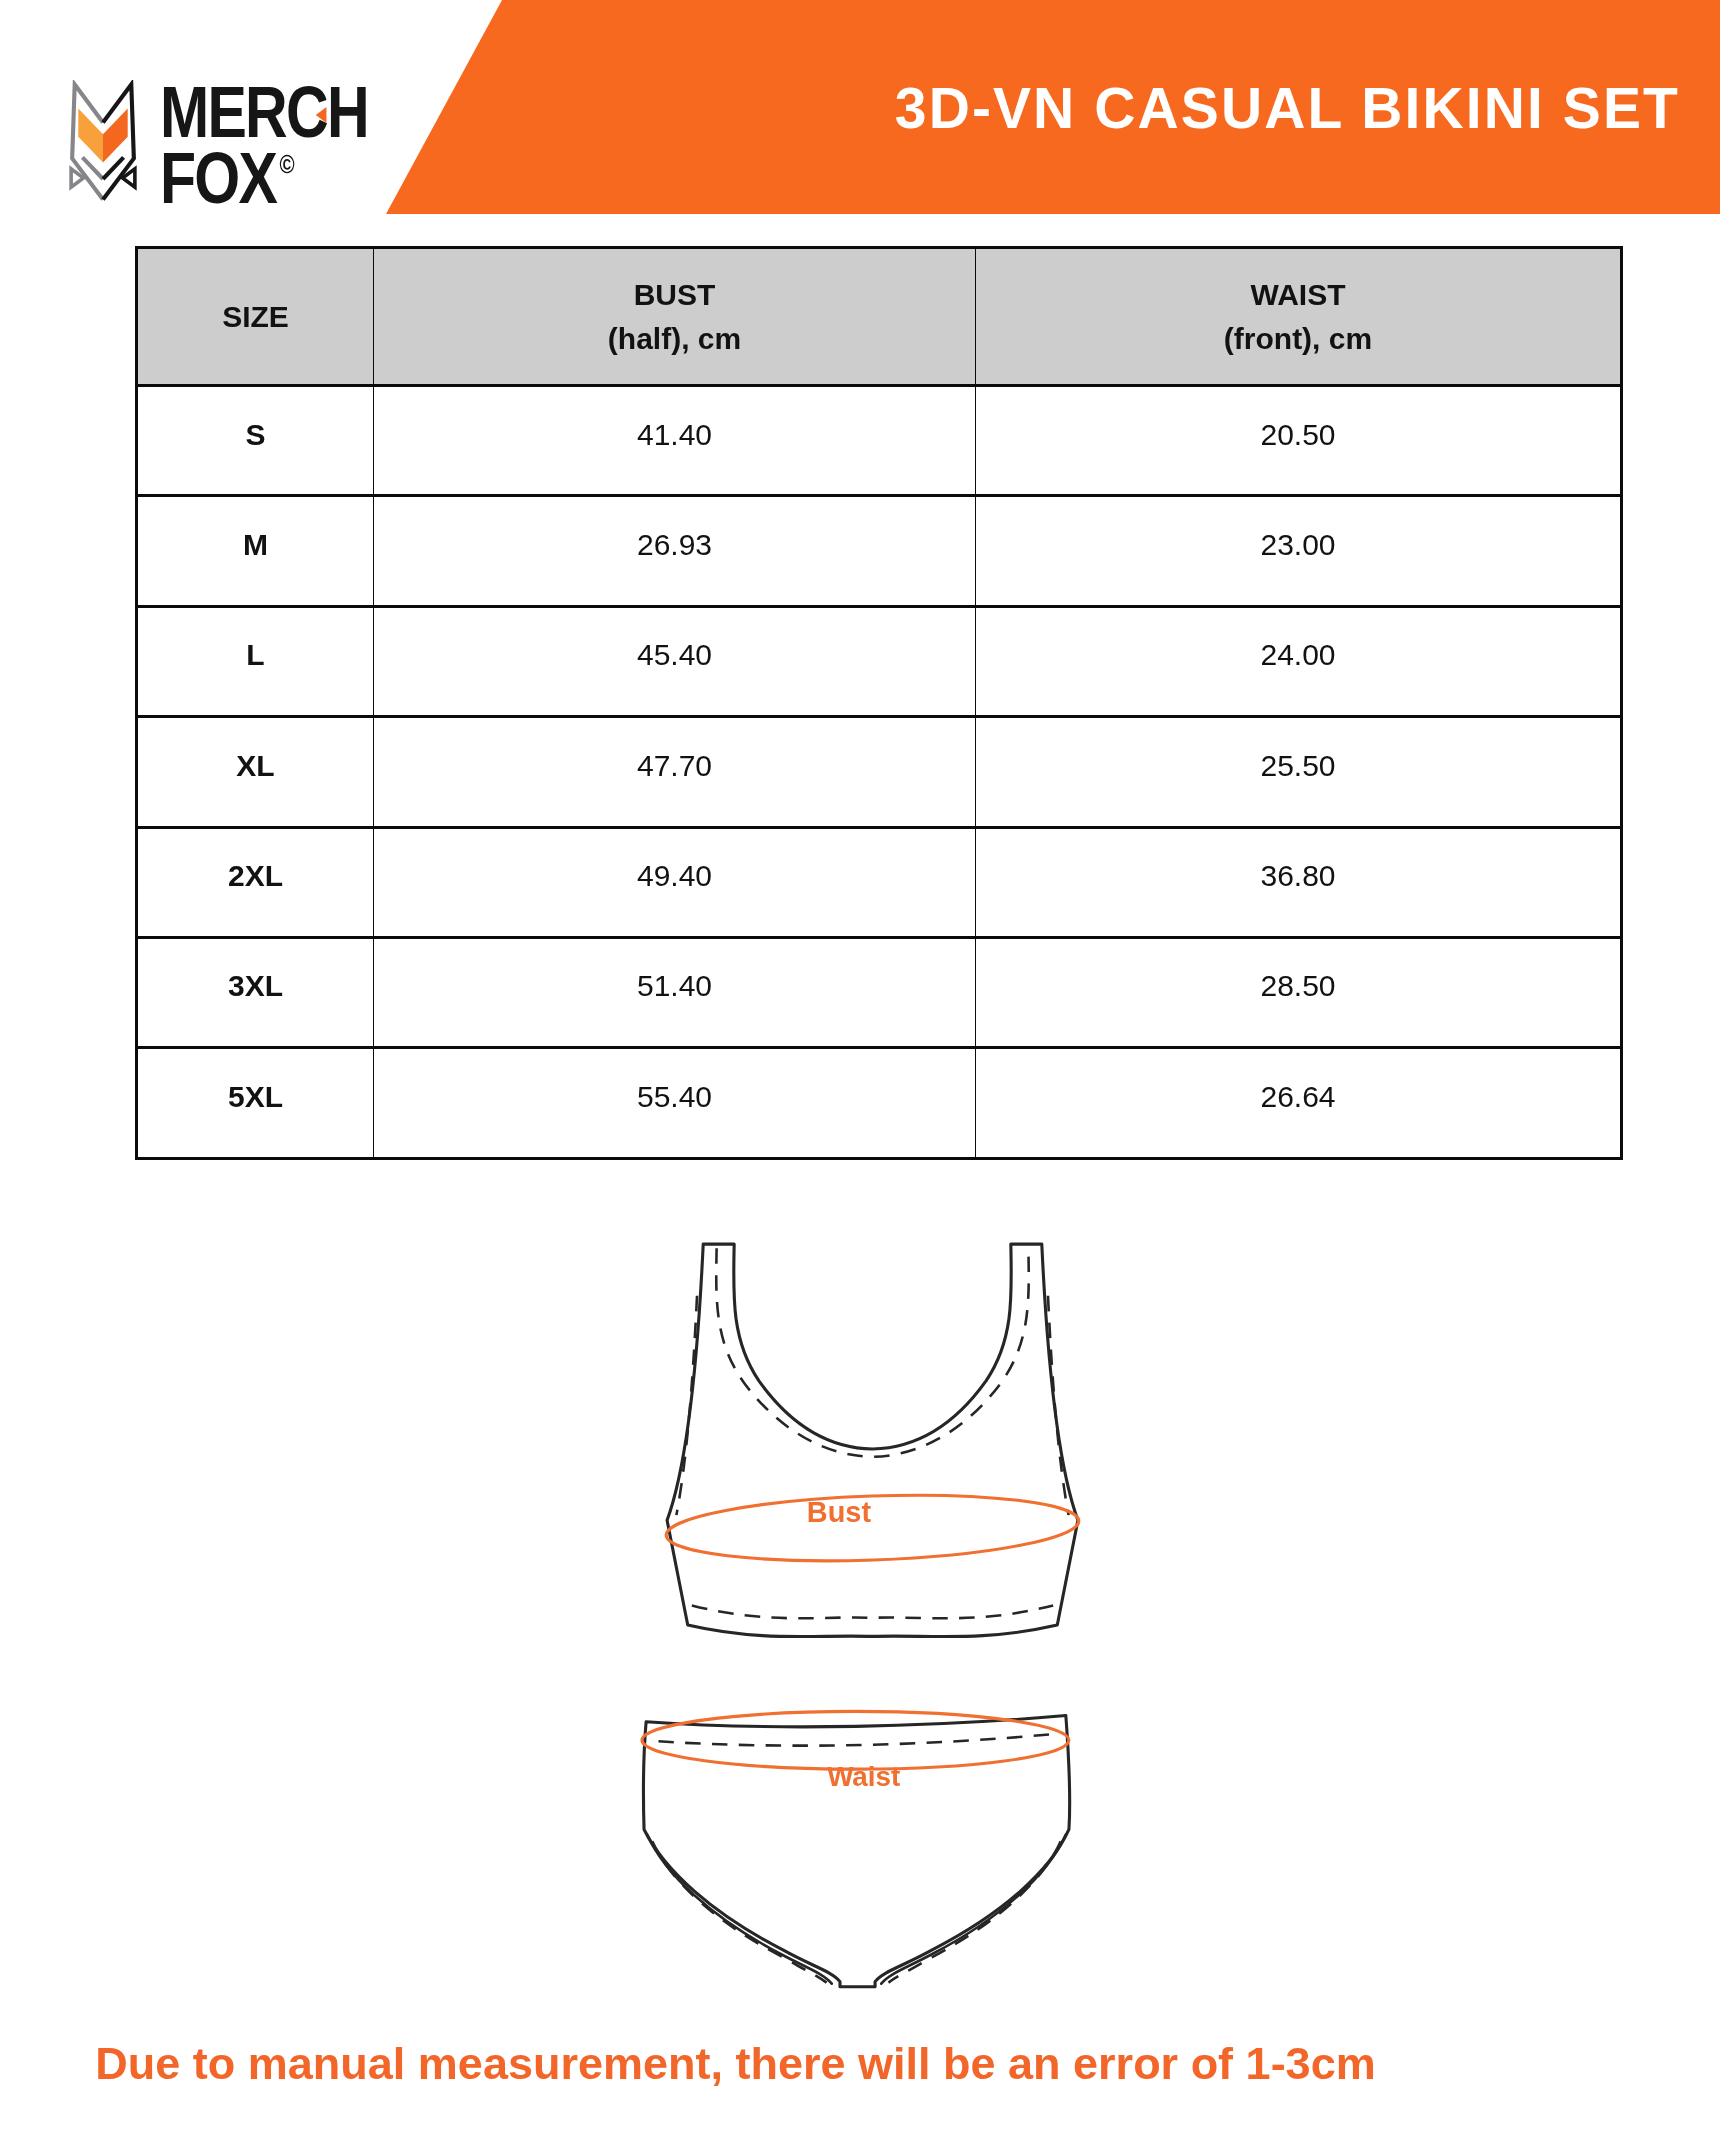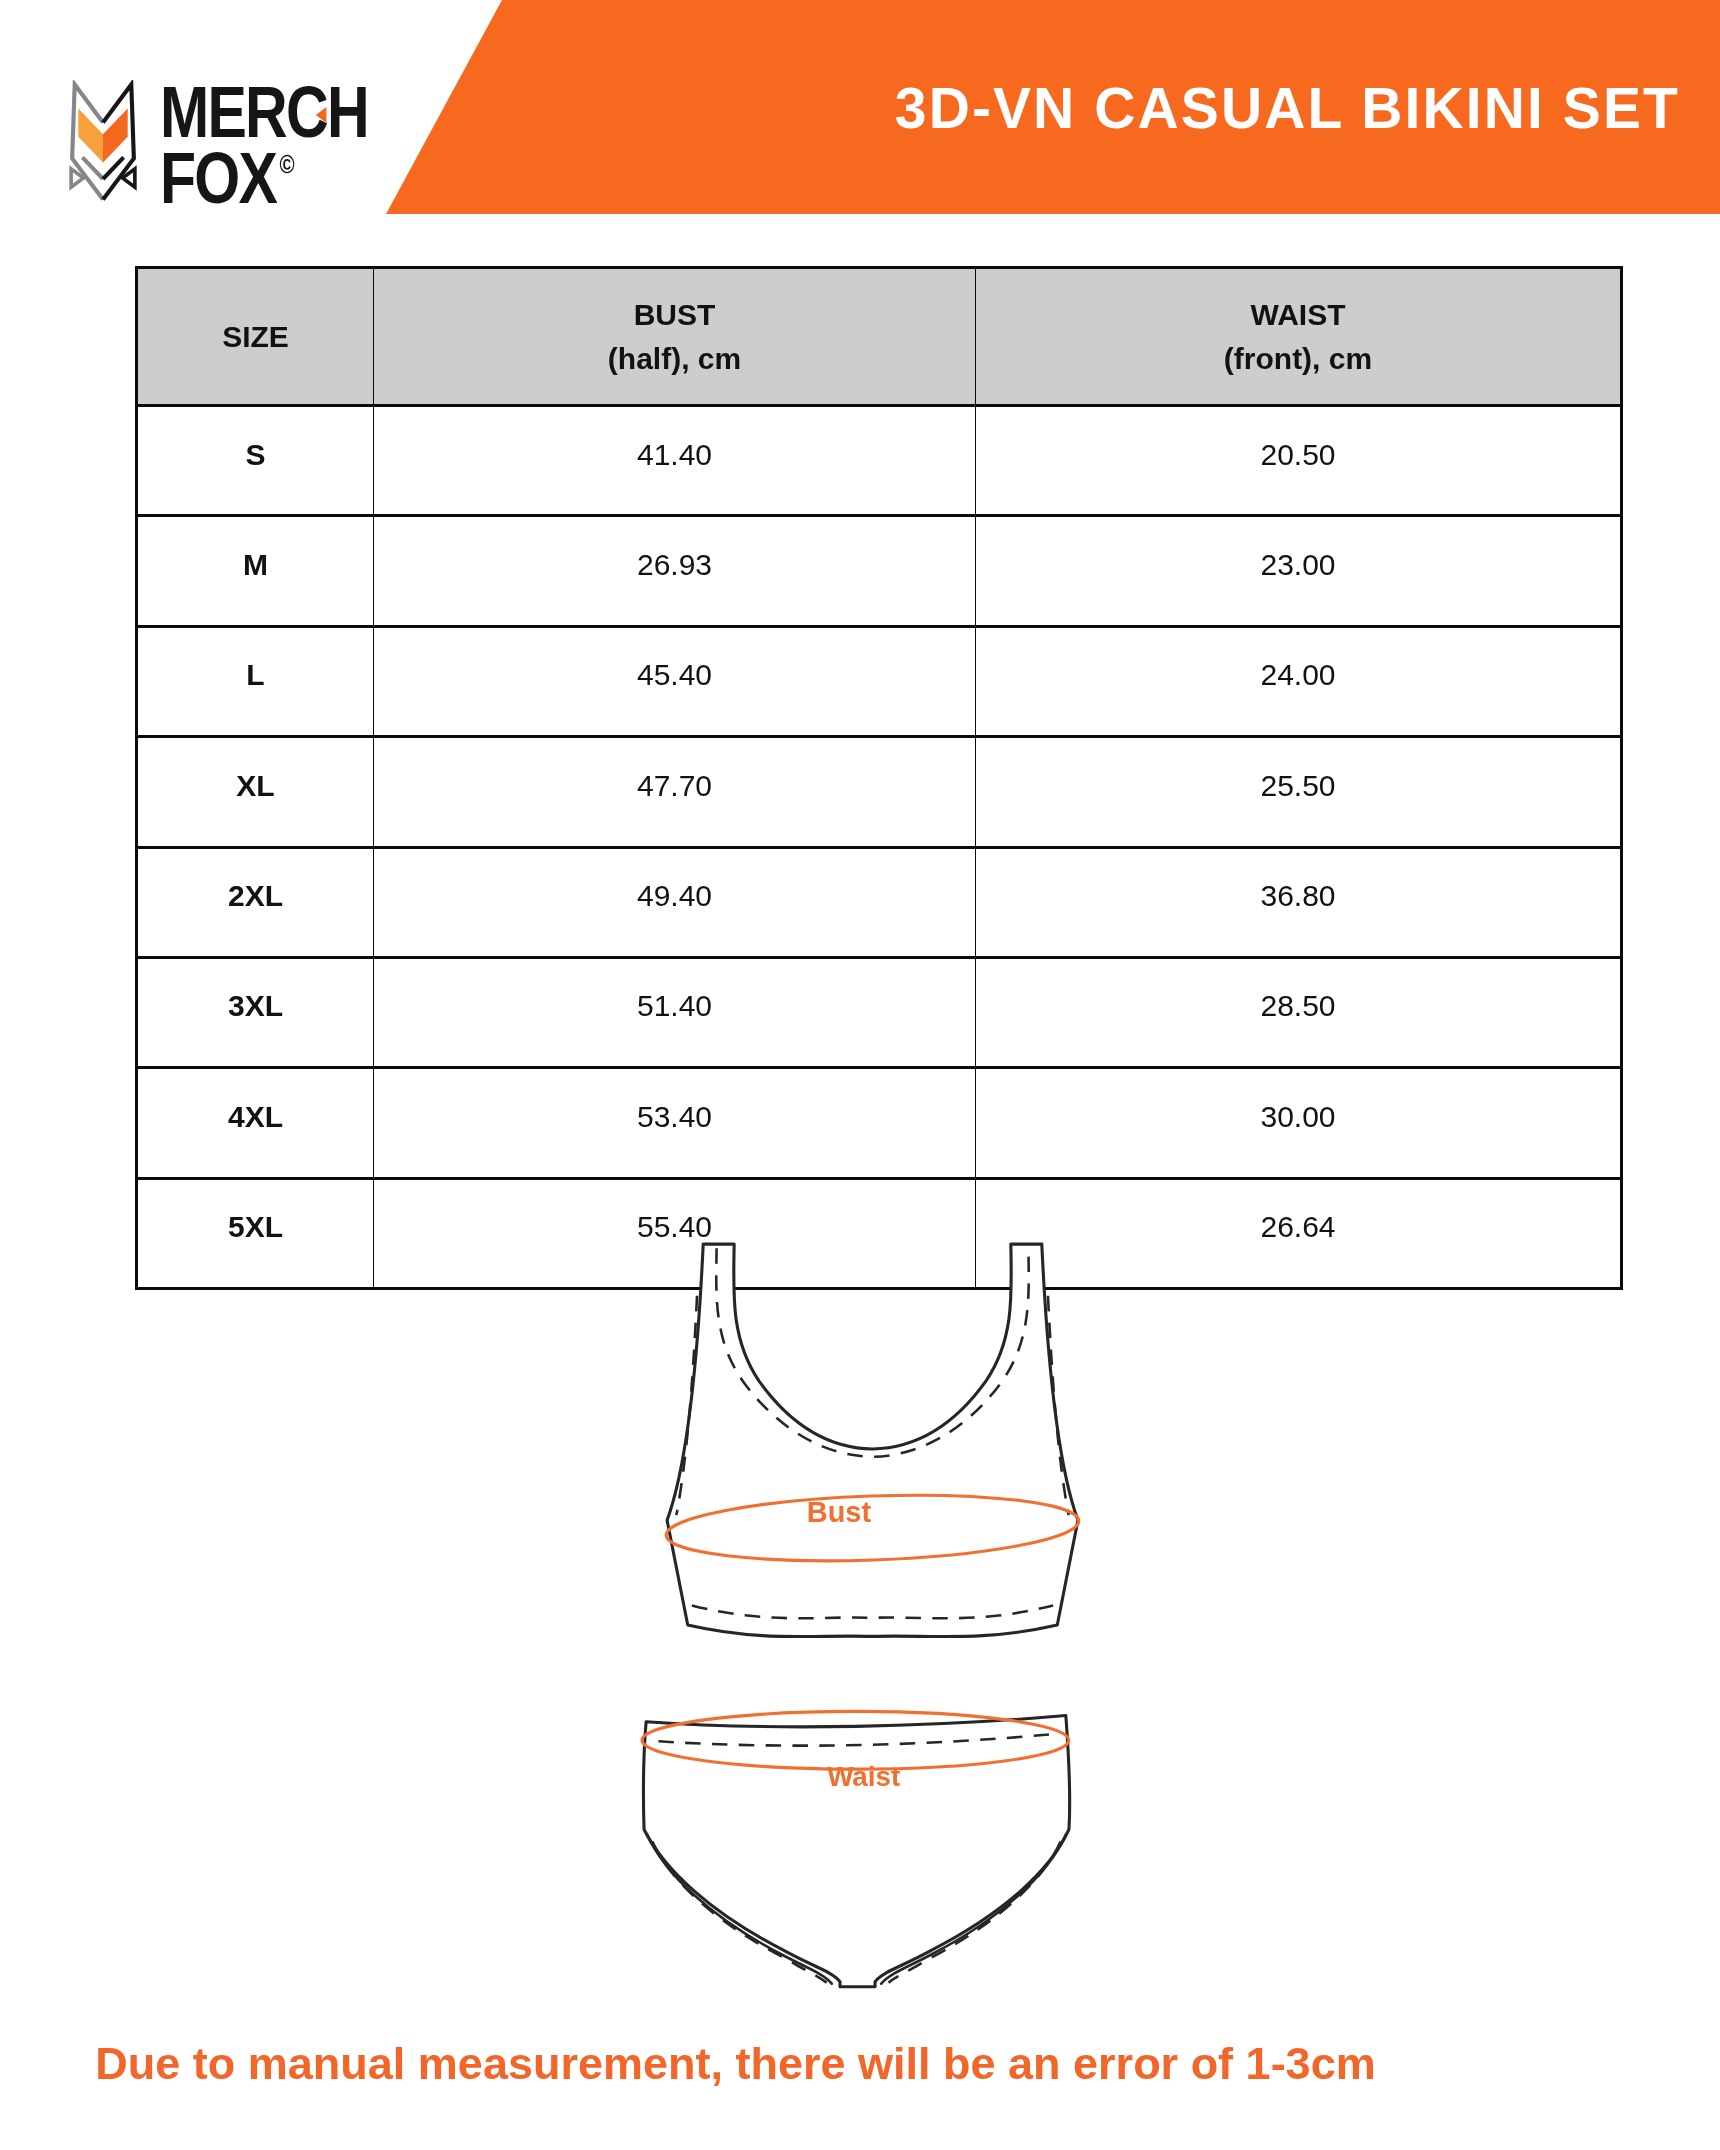--- a/index.html
+++ b/index.html
@@ -30,21 +30,21 @@
   .logo-line{font-size:72px;font-weight:700;letter-spacing:-2.1px;line-height:0.91;white-space:nowrap;}
   .tm{font-size:25px;font-weight:700;letter-spacing:0;position:relative;top:-30px;left:4.1px;}
   .c-notch{
     position:absolute;left:190px;top:27px;width:0;height:0;
     border-top:8.3px solid transparent;border-bottom:8.3px solid transparent;
     border-right:13.4px solid var(--logo-orange-dark);
   }
 
   
   table.size-table{
-    position:absolute;left:135px;top:266px;width:1485px;
+    position:absolute;left:135px;top:246px;width:1485px;
     border-collapse:collapse;table-layout:fixed;
     border:3.6px solid var(--table-border);
   }
   .size-table th,.size-table td{
     border-left:1.5px solid var(--table-border);
     border-right:1.5px solid var(--table-border);
     border-top:3.1px solid var(--table-border);
     border-bottom:3.1px solid var(--table-border);
     text-align:center;vertical-align:middle;color:#121212;
   }
@@ -149,25 +149,20 @@
         </tr>
         <tr>
           <td class="size-cell">2XL</td>
           <td class="value-cell">49.40</td>
           <td class="value-cell">36.80</td>
         </tr>
         <tr>
           <td class="size-cell">3XL</td>
           <td class="value-cell">51.40</td>
           <td class="value-cell">28.50</td>
-        </tr>
-        <tr>
-          <td class="size-cell">4XL</td>
-          <td class="value-cell">53.40</td>
-          <td class="value-cell">30.00</td>
         </tr>
         <tr>
           <td class="size-cell">5XL</td>
           <td class="value-cell">55.40</td>
           <td class="value-cell">26.64</td>
         </tr>
       </tbody>
     </table>
 
   <div class="fig-top">

